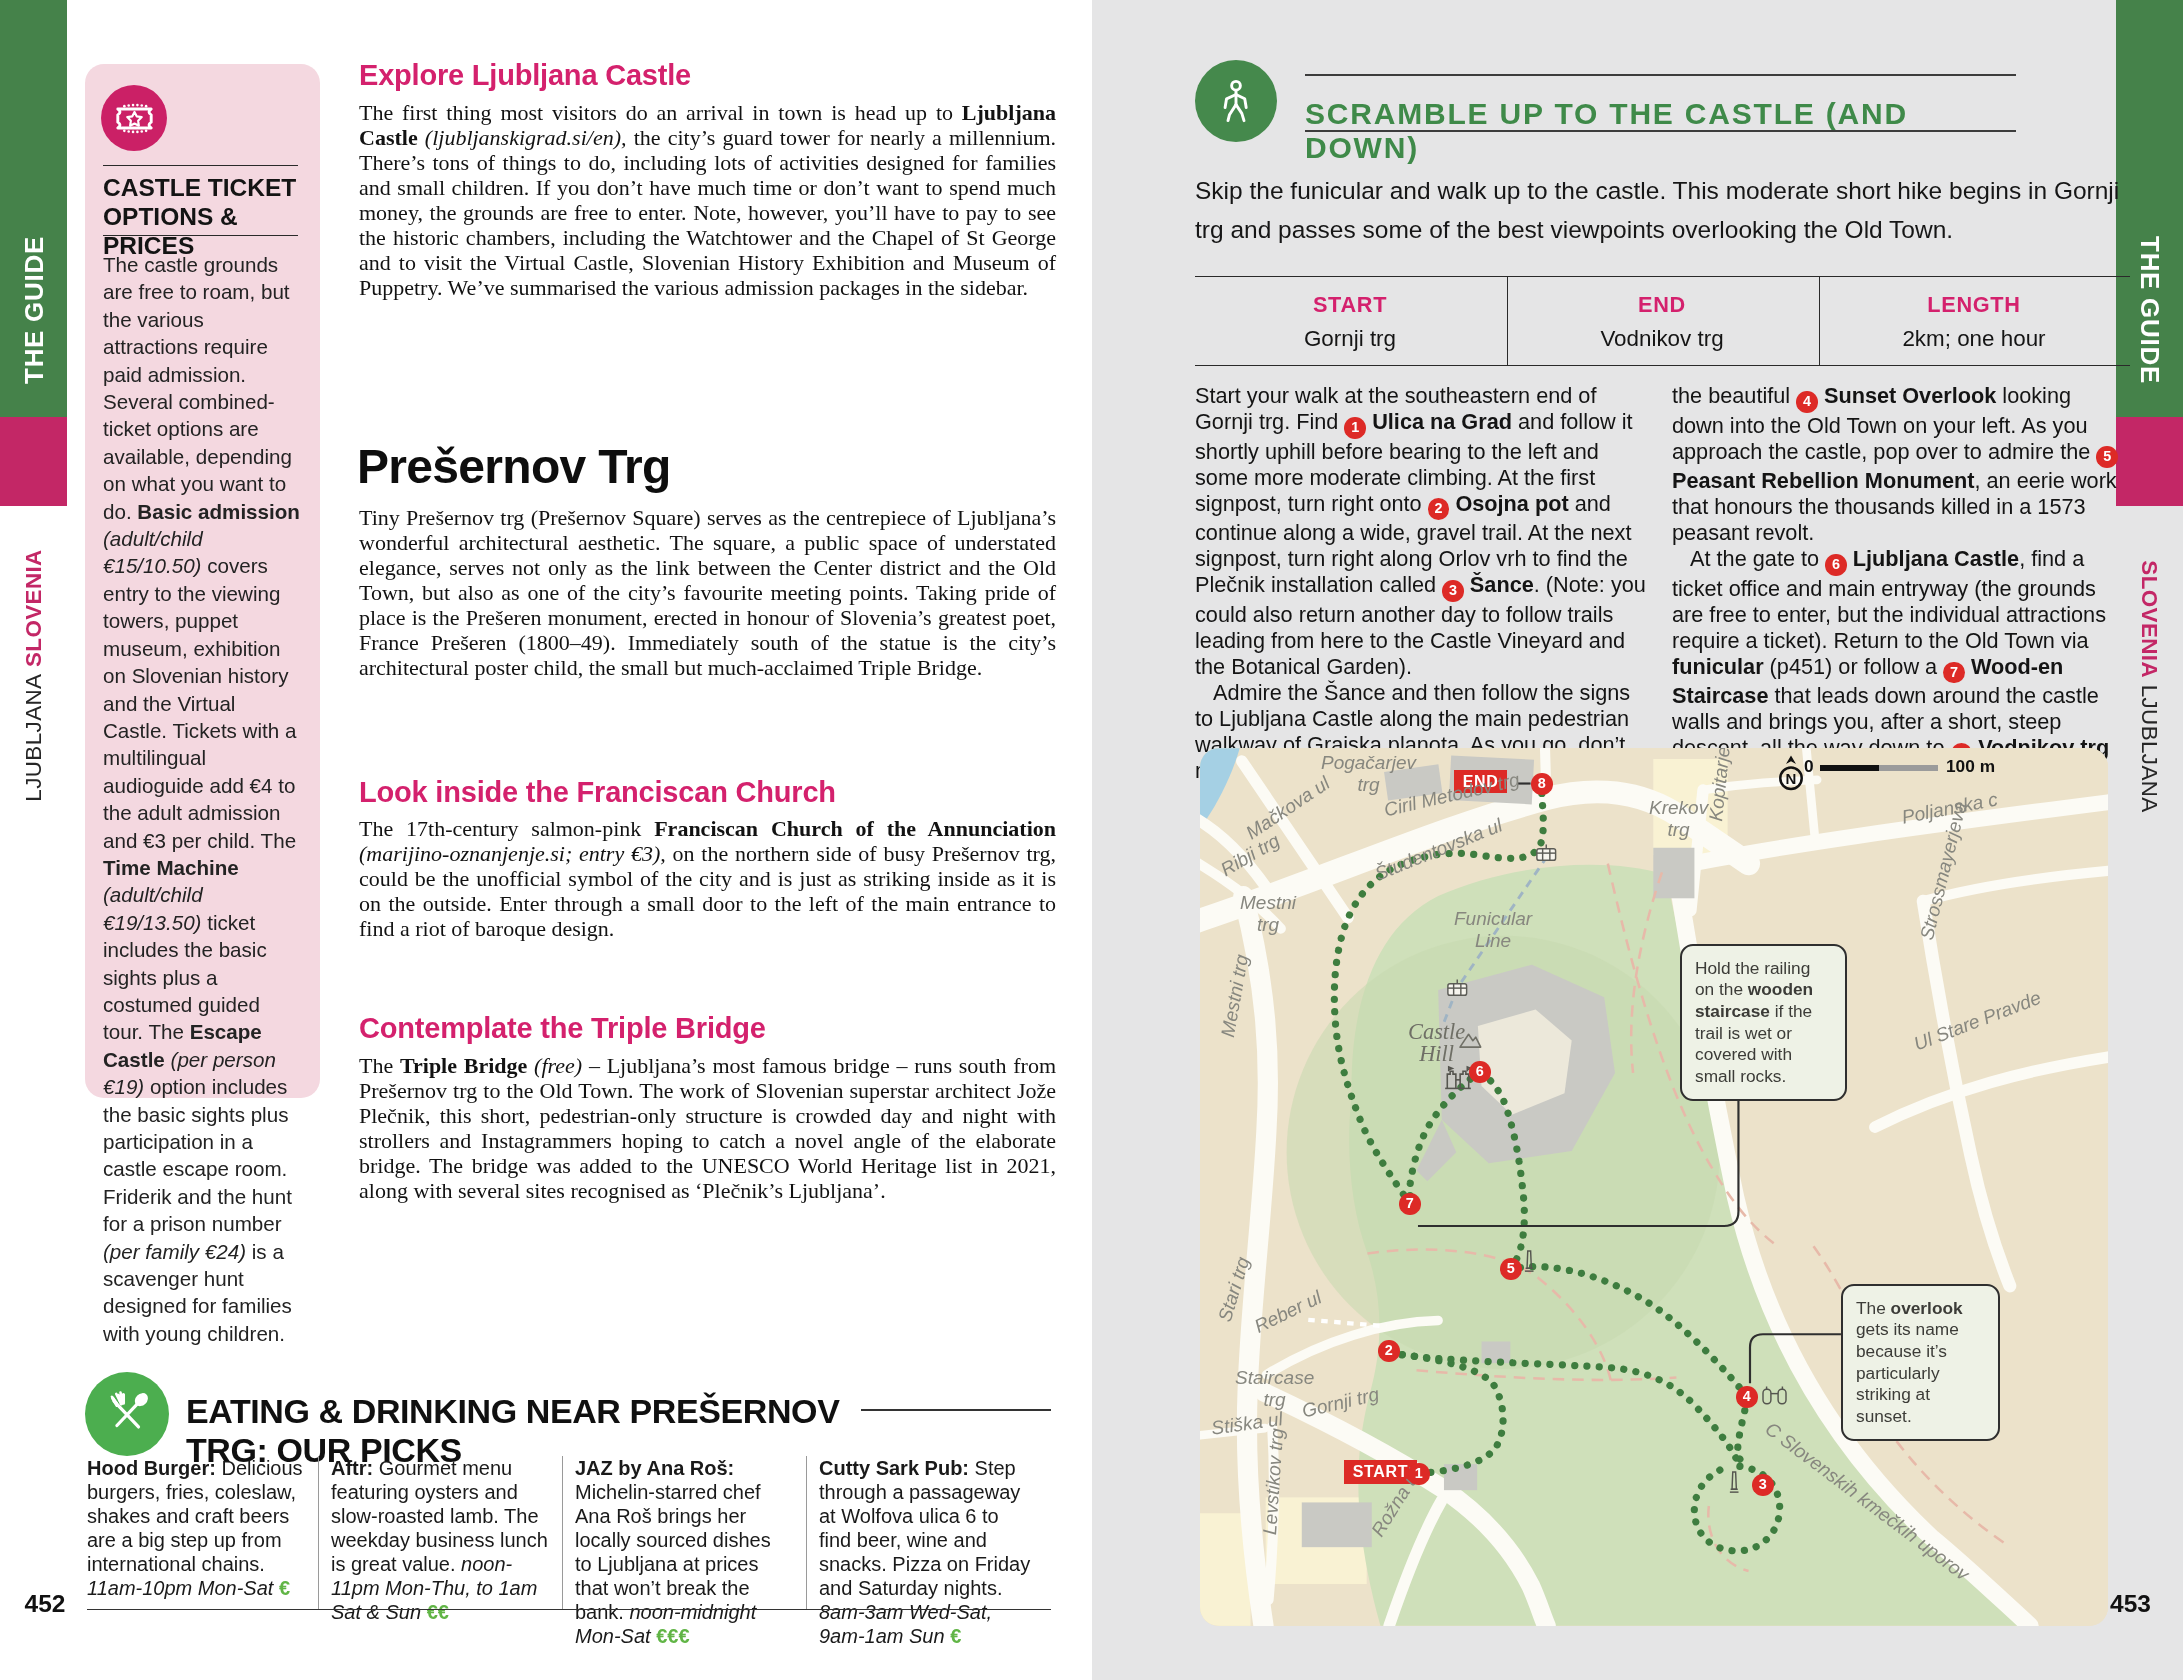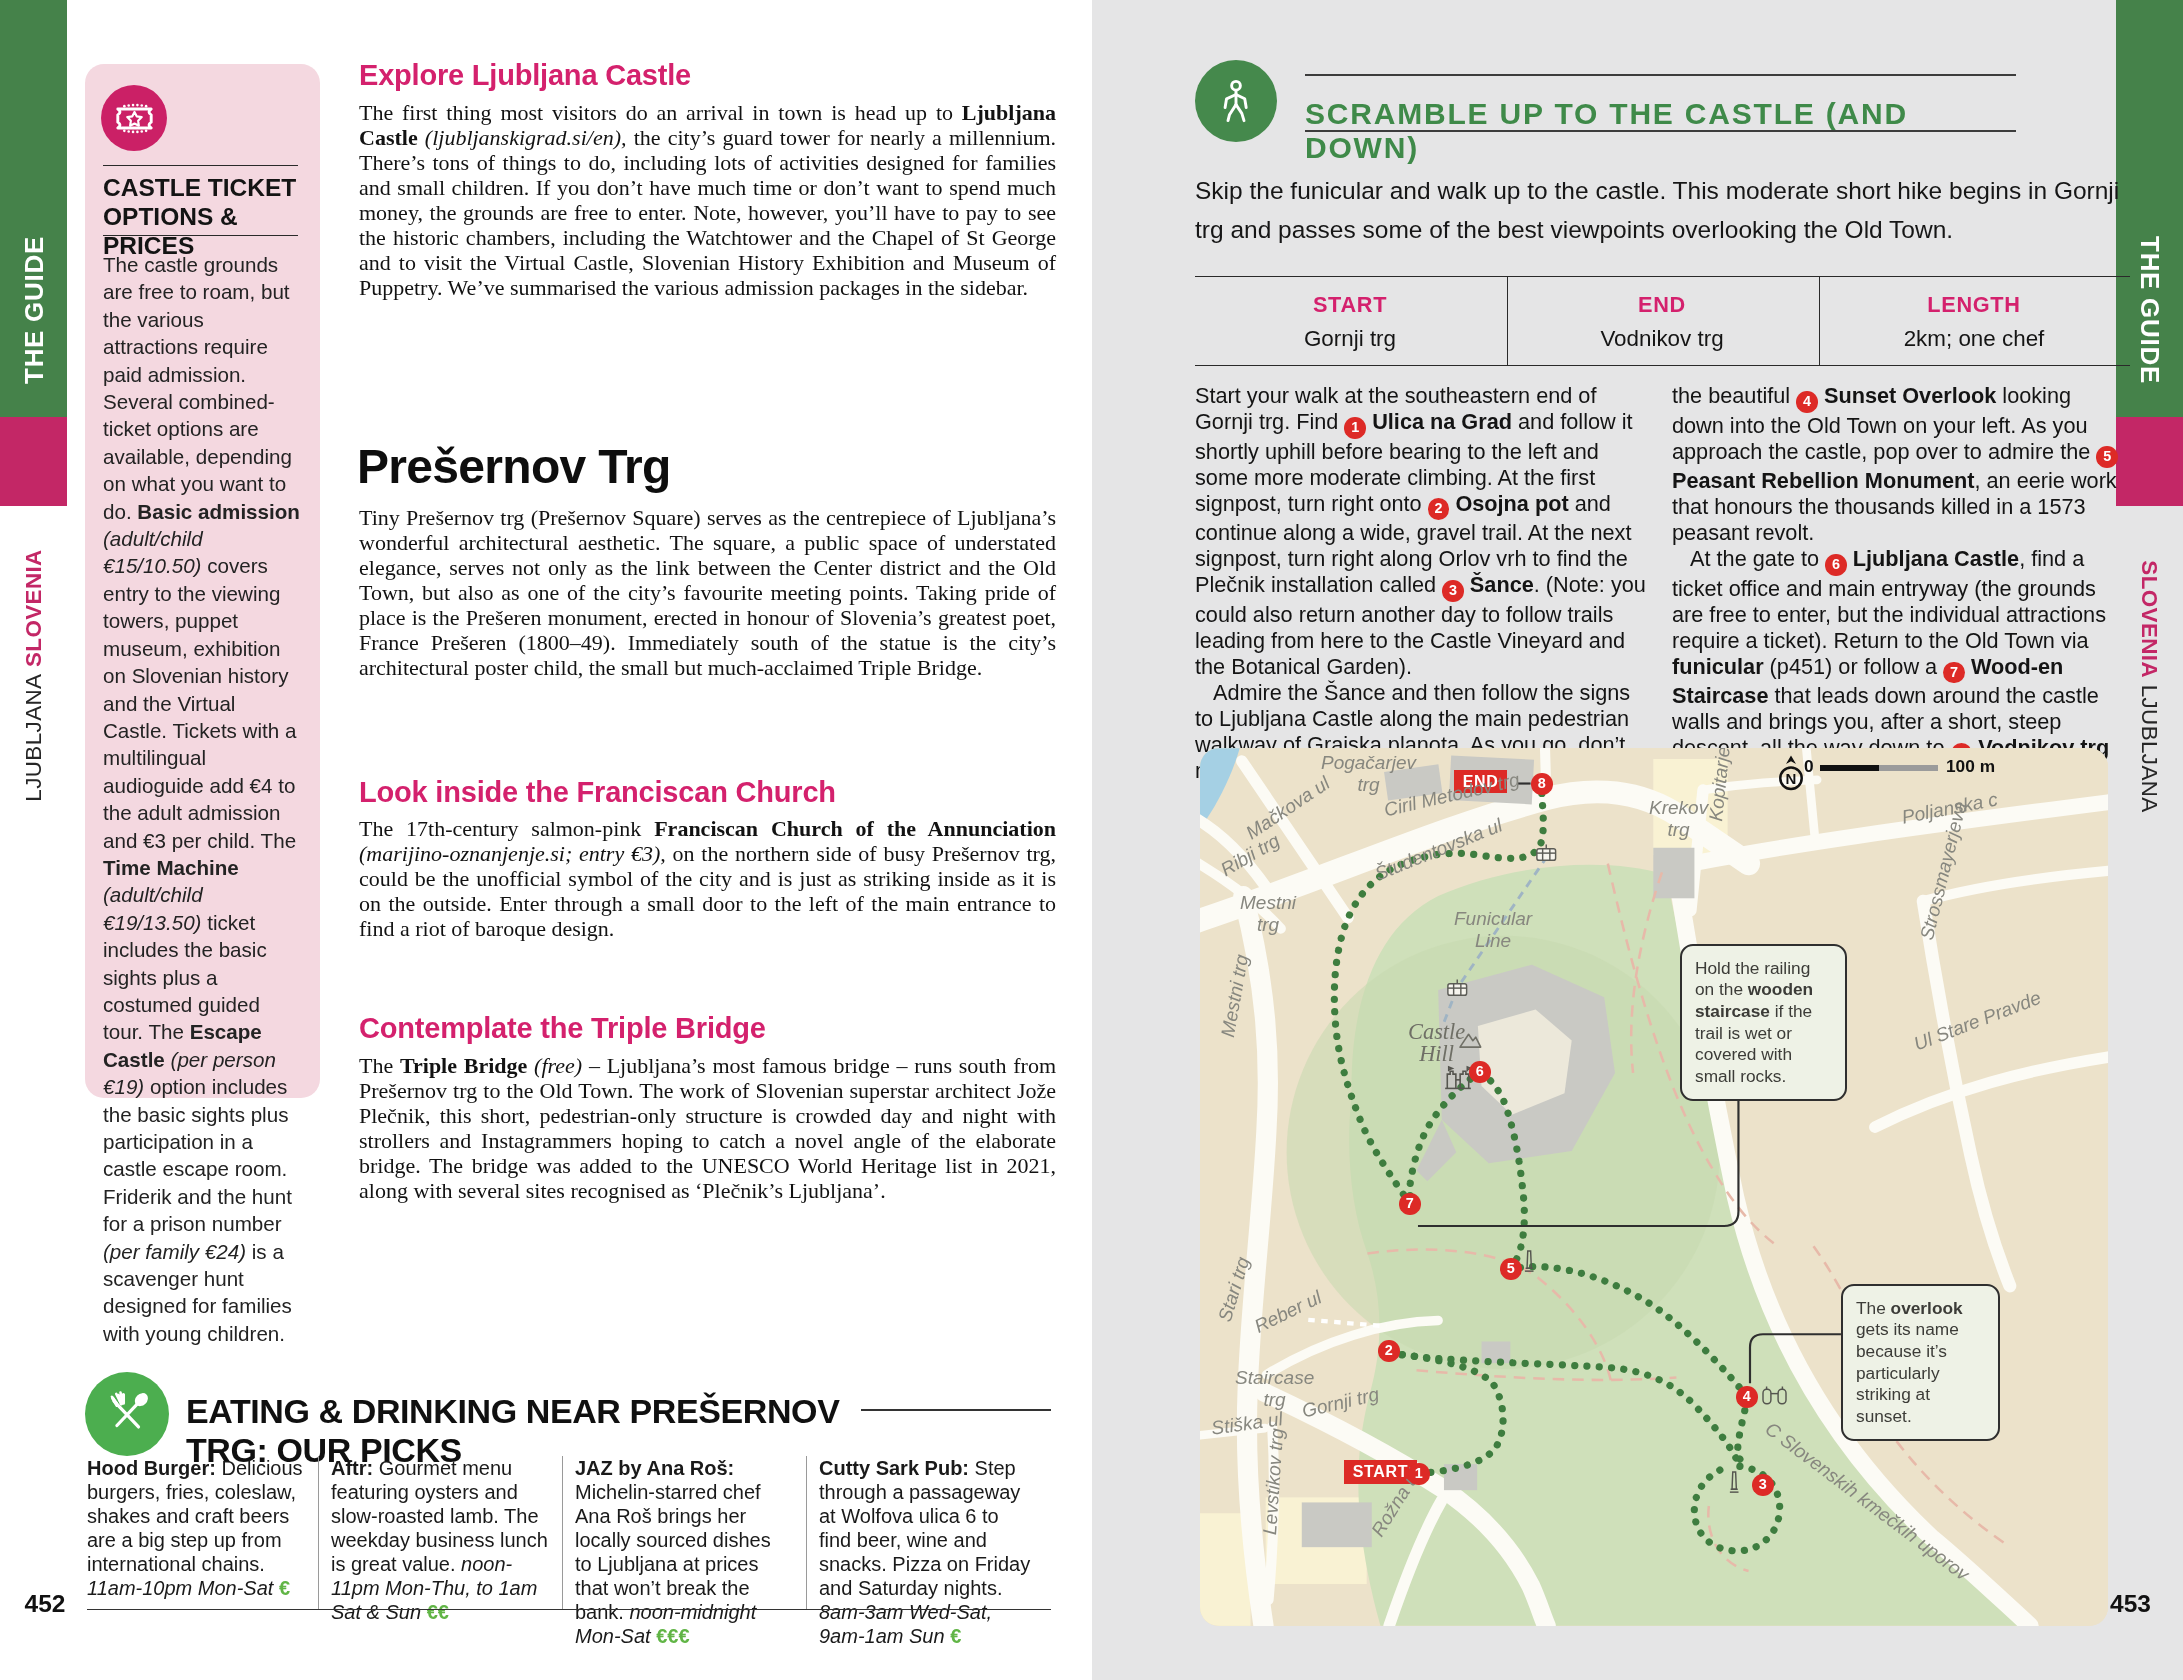--- a/index.html
+++ b/index.html
@@ -175,21 +175,21 @@
   <div id="walk-title">SCRAMBLE UP TO THE CASTLE (AND DOWN)</div>
   <div class="title-rule" style="top:130px;"></div>
   <div id="walk-intro">Skip the funicular and walk up to the castle. This moderate short hike begins in Gornji trg and passes some of the best viewpoints overlooking the Old Town.</div>
 
   <div class="tbl-rule" style="top:276px;"></div>
   <div class="tbl-h" style="left:1195px;">START</div>
   <div class="tbl-h" style="left:1507px;">END</div>
   <div class="tbl-h" style="left:1819px;">LENGTH</div>
   <div class="tbl-v" style="left:1195px;">Gornji trg</div>
   <div class="tbl-v" style="left:1507px;">Vodnikov trg</div>
-  <div class="tbl-v" style="left:1819px;">2km; one chef</div>
+  <div class="tbl-v" style="left:1819px;">2km; one hour</div>
   <div class="tbl-vdiv" style="left:1507px;"></div>
   <div class="tbl-vdiv" style="left:1819px;"></div>
   <div class="tbl-rule" style="top:365px;"></div>
 
   <div class="dircol" style="left:1195px;">Start your walk at the southeastern end of Gornji trg. Find <span class="mk">1</span> <b>Ulica na Grad</b> and follow it shortly uphill before bearing to the left and some more moderate climbing. At the first signpost, turn right onto <span class="mk">2</span> <b>Osojna pot</b> and continue along a wide, gravel trail. At the next signpost, turn right along Orlov vrh to find the Plečnik installation called <span class="mk">3</span> <b>Šance</b>. (Note: you could also return another day to follow trails leading from here to the Castle Vineyard and the Botanical Garden).<br>&nbsp;&nbsp;&nbsp;Admire the Šance and then follow the signs to Ljubljana Castle along the main pedestrian walkway of Grajska planota. As you go, don’t miss</div>
   <div class="dircol" style="left:1672px;">the beautiful <span class="mk">4</span> <b>Sunset Overlook</b> looking down into the Old Town on your left. As you approach the castle, pop over to admire the <span class="mk">5</span> <b>Peasant Rebellion Monument</b>, an eerie work that honours the thousands killed in a 1573 peasant revolt.<br>&nbsp;&nbsp;&nbsp;At the gate to <span class="mk">6</span> <b>Ljubljana Castle</b>, find a ticket office and main entryway (the grounds are free to enter, but the individual attractions require a ticket). Return to the Old Town via <b>funicular</b> (p451) or follow a <span class="mk">7</span> <b>Wood-en Staircase</b> that leads down around the castle walls and brings you, after a short, steep descent, all the way down to <span class="mk">8</span> <b>Vodnikov trg</b> and the Central Market.</div>
 
   <div id="map">
     <svg width="908" height="878" viewBox="0 0 1258 1216">
 

